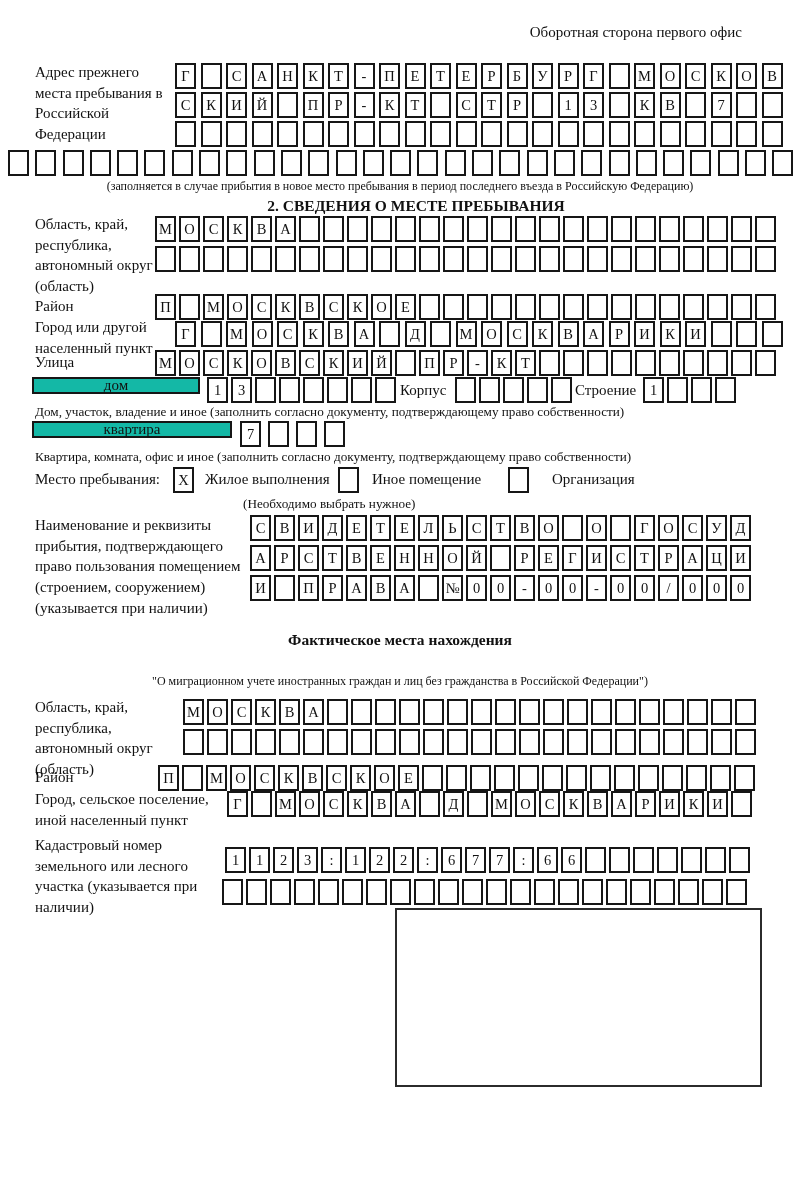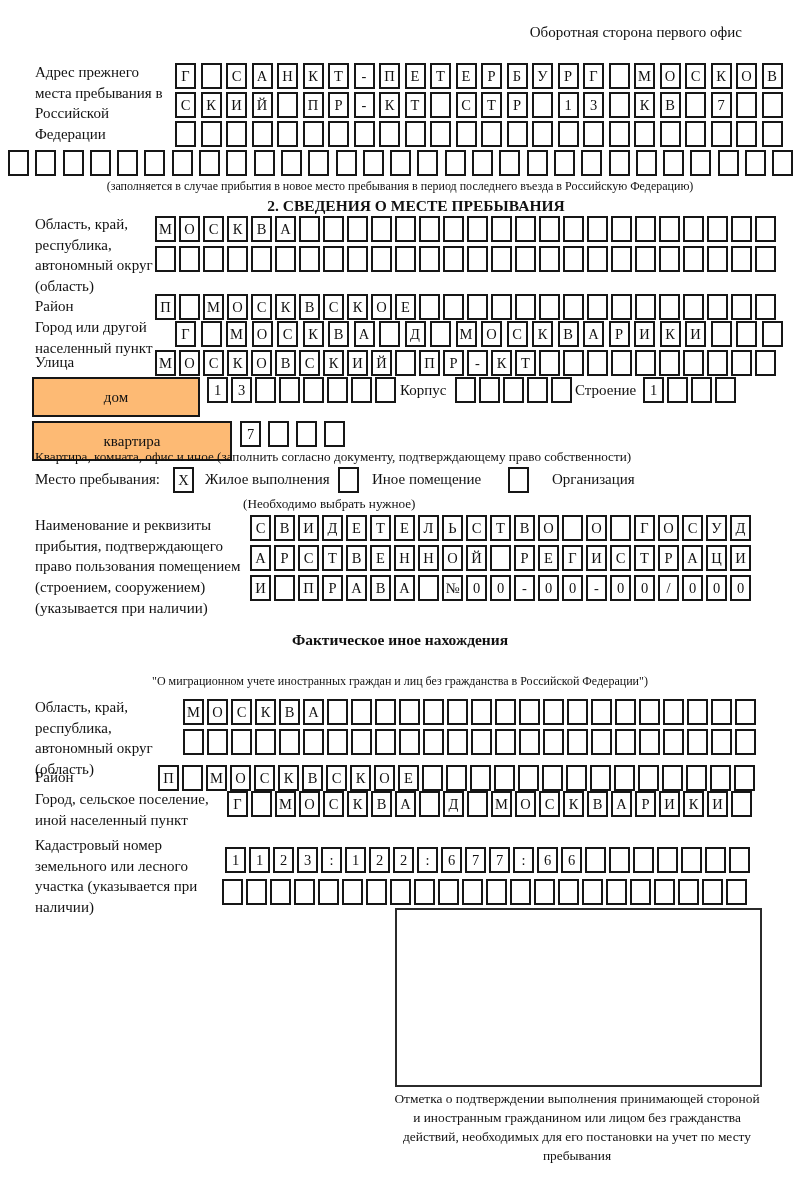--- a/index.html
+++ b/index.html
@@ -14,22 +14,22 @@
   .cellrow { position:absolute; display:flex; gap:3px; }
   .g45 { gap:4.5px; }
   .g63 { gap:6.3px; }
   .g7  { gap:7px; }
   .cell {
     display:inline-flex; align-items:center; justify-content:center;
     width:21px; height:26px; box-sizing:border-box; flex:none;
     border:2px solid #161616; background:#fff; font-size:14.5px;
   }
   .bigbox {
-    position:absolute; height:40px; box-sizing:border-box; border:2px solid #161616;
-    display:flex; align-items:center; justify-content:center; font-size:15px; background:#fdba74;
+    position:absolute; height:17px; box-sizing:border-box; border:2px solid #161616;
+    display:flex; align-items:center; justify-content:center; font-size:15px; background:#14b8a6;
   }
   .stamp-box { position:absolute; border:2px solid #2b2b2b; background:#fff; }
   .note-top { position:absolute; top:24px; left:0; width:742px; text-align:right; font-size:15px; }
   .stamp-note { position:absolute; left:391px; top:1089px; width:372px; text-align:center; font-size:13.4px; line-height:1.42; }
 </style>
 </head>
 <body>
 
 <div class="page">
 
@@ -314,20 +314,21 @@
       <span class="cell"></span>
       <span class="cell"></span>
     </div>
   <div class="lbl" style="left:575px; top:380px;">Строение</div>
   <div class="cellrow" style="left:643px; top:377px;">
       <span class="cell">1</span>
       <span class="cell"></span>
       <span class="cell"></span>
       <span class="cell"></span>
     </div>
+  <div class="cap" style="left:35px; top:404px;">Дом, участок, владение и иное (заполнить согласно документу, подтверждающему право собственности)</div>
 
   <div class="bigbox" style="left:32px; top:421px; width:200px;">квартира</div>
   <div class="cellrow g7" style="left:240px; top:421px;">
       <span class="cell">7</span>
       <span class="cell"></span>
       <span class="cell"></span>
       <span class="cell"></span>
     </div>
   <div class="cap" style="left:35px; top:449px;">Квартира, комната, офис и иное (заполнить согласно документу, подтверждающему право собственности)</div>
 
@@ -410,21 +411,21 @@
       <span class="cell">0</span>
       <span class="cell">-</span>
       <span class="cell">0</span>
       <span class="cell">0</span>
       <span class="cell">/</span>
       <span class="cell">0</span>
       <span class="cell">0</span>
       <span class="cell">0</span>
     </div>
 
-  <div class="hdr" style="top:631px;">Фактическое иное нахождения</div>
+  <div class="hdr" style="top:631px;">Фактическое места нахождения</div>
   <div class="cap-center" style="top:674px;">"О миграционном учете иностранных граждан и лиц без гражданства в Российской Федерации")</div>
 
   <div class="lbl" style="left:35px; top:697px; width:152px;">Область, край, республика, автономный округ (область)</div>
   <div class="cellrow" style="left:183px; top:699px;">
       <span class="cell">М</span>
       <span class="cell">О</span>
       <span class="cell">С</span>
       <span class="cell">К</span>
       <span class="cell">В</span>
       <span class="cell">А</span>
@@ -573,15 +574,14 @@
       <span class="cell"></span>
       <span class="cell"></span>
       <span class="cell"></span>
       <span class="cell"></span>
       <span class="cell"></span>
       <span class="cell"></span>
       <span class="cell"></span>
     </div>
 
   <div class="stamp-box" style="left:395px; top:908px; width:363px; height:175px;"></div>
-  <div class="stamp-note">Отметка о подтверждении выполнения принимающей стороной и иностранным гражданином или лицом без гражданства действий, необходимых для его постановки на учет по месту пребывания</div>
 
 </div>
 
 </body></html>

